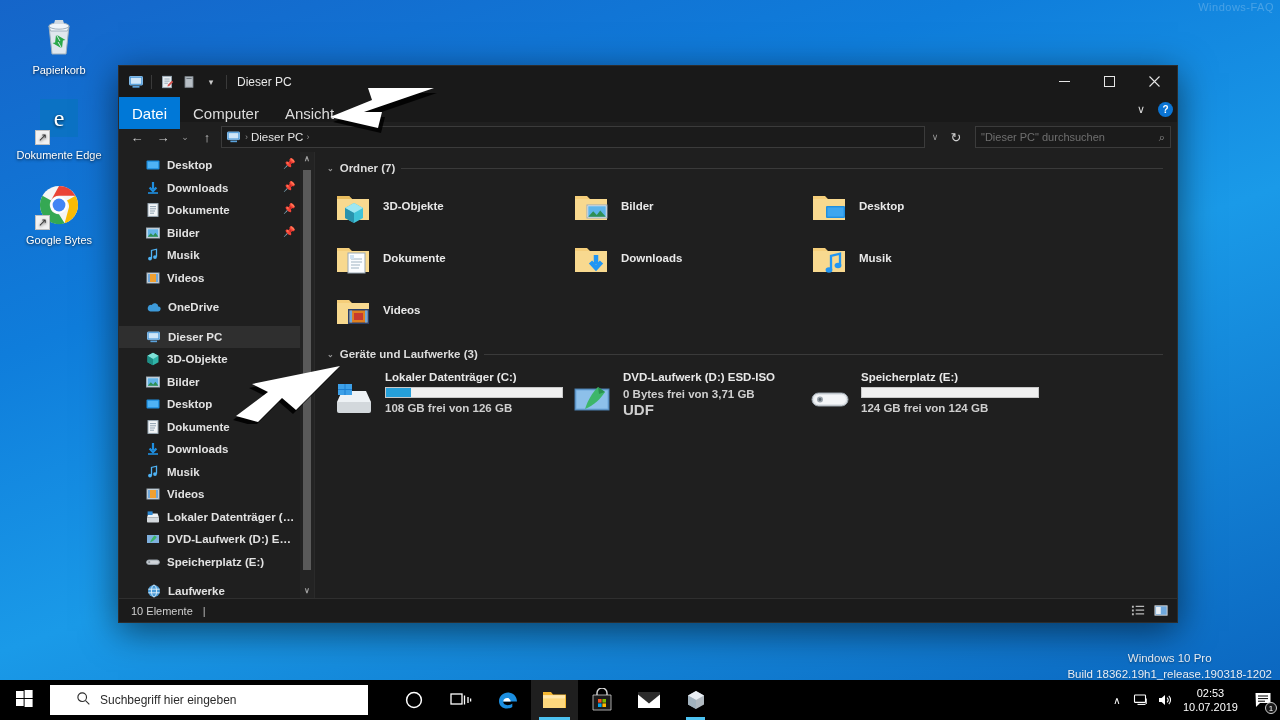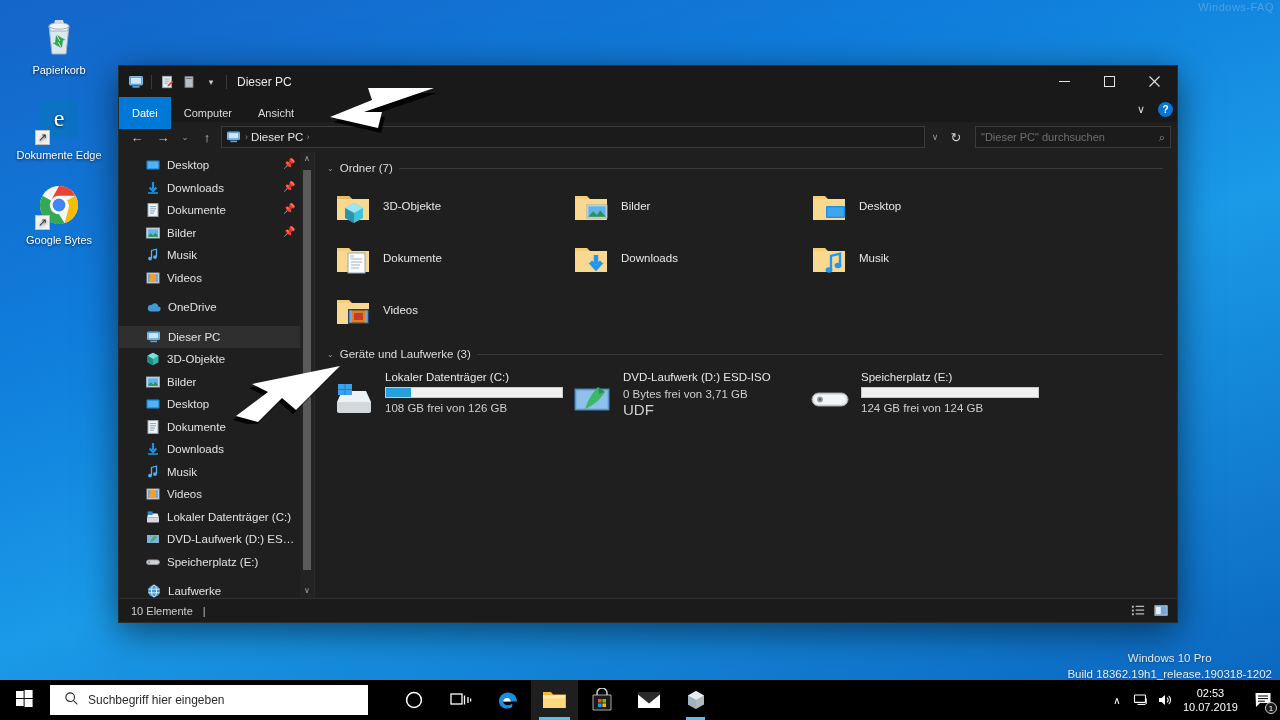--- a/index.html
+++ b/index.html
@@ -71,21 +71,21 @@
     color: #e6e6e6; font-size: 12px;
   }
 
   
   .ribbon {
     height: 25px; background: #191919; display: flex; align-items: stretch;
     position: relative; flex: none;
   }
   .rtab {
     padding: 16px 13px; display: flex; align-items: center;
-    font-size: 11px; color: #dcdcdc;
+    font-size: 15px; color: #dcdcdc;
   }
   .rtab.file { background: #0078d7; color: #fff; font-weight: normal; }
   .ribbon-right {
     position: absolute; right: 4px; top: 0; height: 25px;
     display: flex; align-items: center; gap: 8px;
   }
   .chev-btn { color: #dcdcdc; font-size: 11px; width: 18px; text-align: center; }
   .help-btn {
     width: 15px; height: 15px; border-radius: 50%; background: #0a74d4;
     color: #fff; font-size: 10px; display: flex; align-items: center; justify-content: center;
@@ -111,21 +111,21 @@
   .crumb-sep { color: #8c8c8c; font-size: 9px; }
   .addr-right { display: flex; align-items: center; gap: 1px; }
   .searchbox {
     width: 196px; height: 22px; background: #1b1b1b; border: 1px solid #3b3b3b;
     display: flex; align-items: center; padding: 0 5px; margin-left: 5px;
   }
   .searchbox .ph { flex: 1; font-size: 11px; color: #6f6f6f; }
   .searchbox .mag { color: #8f8f8f; font-size: 11px; }
 
   
-  .wbody { flex: 1; display: flex; min-height: 0; background: #b91c1c; }
+  .wbody { flex: 1; display: flex; min-height: 0; background: #b91c1c; font-weight: bold; }
 
   
   .navpane {
     width: 196px; background: #1f1f1f; position: relative;
     border-right: 1px solid #2a2a2a; flex: none;
     overflow: hidden;
   }
   .navlist { padding-top: 2px; }
   .nrow {
     height: 22.5px; display: flex; align-items: center; position: relative;
@@ -193,21 +193,21 @@
   
   #taskbar {
     position: absolute; left: 0; bottom: 0; width: 1280px; height: 40px;
     background: #000; display: flex; align-items: center;
   }
   .start {
     width: 48px; height: 40px; display: flex; align-items: center; justify-content: center;
   }
   .tb-search {
     width: 318px; height: 30px; background: #fff; display: flex; align-items: center;
-    padding: 0 14px; gap: 9px; margin-left: 2px;
+    padding: 0 26px; gap: 9px; margin-left: 2px;
   }
   .tb-search .stxt { font-size: 12px; color: #2b2b2b; }
   .tb-icons { display: flex; align-items: center; margin-left: 22px; gap: 0; }
   .tb-ico {
     width: 47px; height: 40px; display: flex; align-items: center; justify-content: center;
     position: relative;
   }
   .tb-ico.active { background: rgba(255,255,255,.12); }
   .tb-ico.active::after {
     content: ""; position: absolute; left: 8px; right: 8px; bottom: 0; height: 3px;

